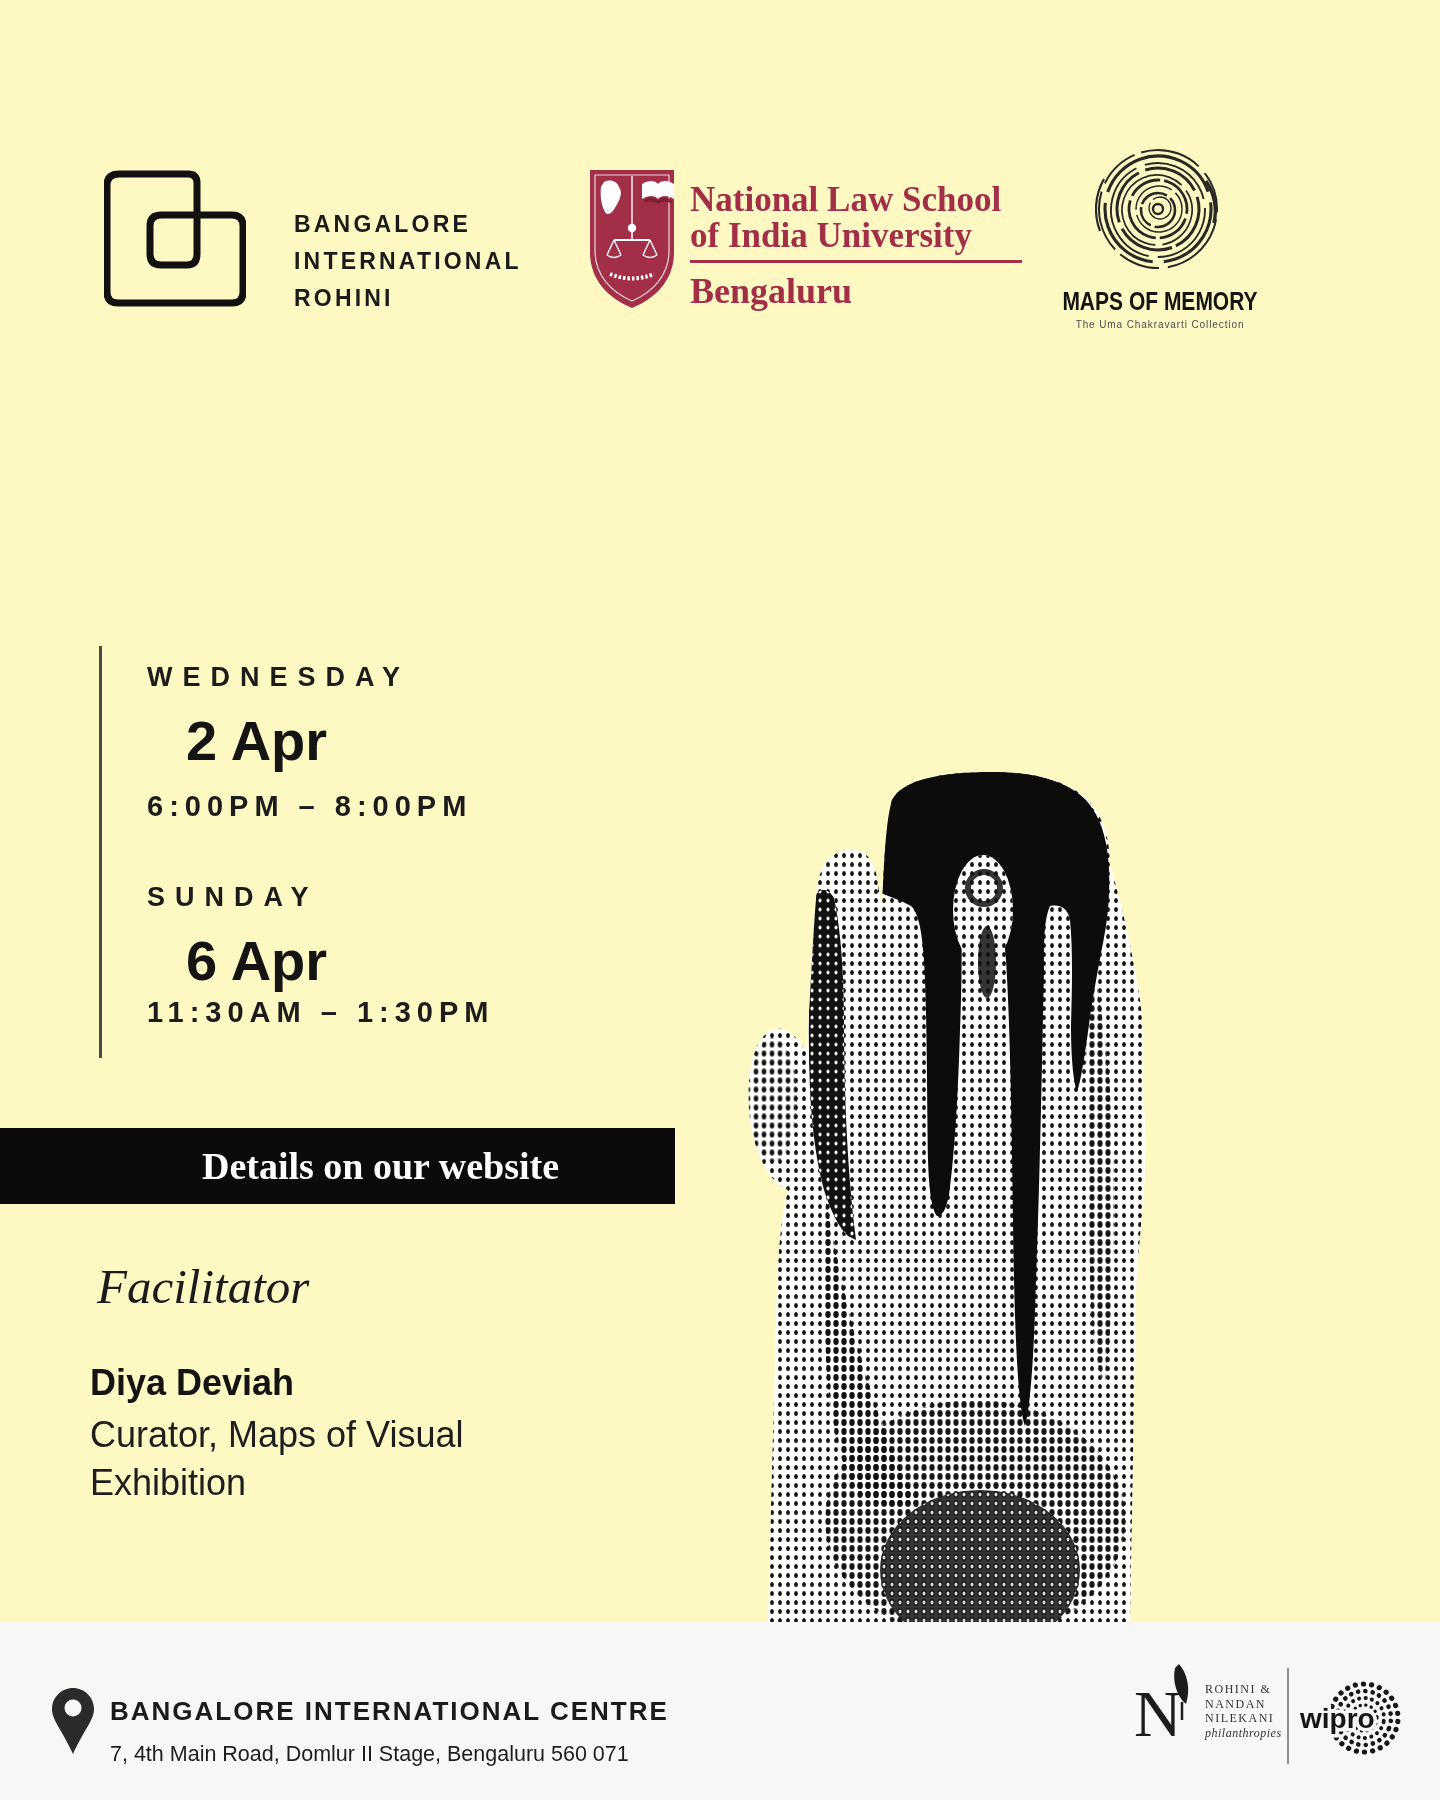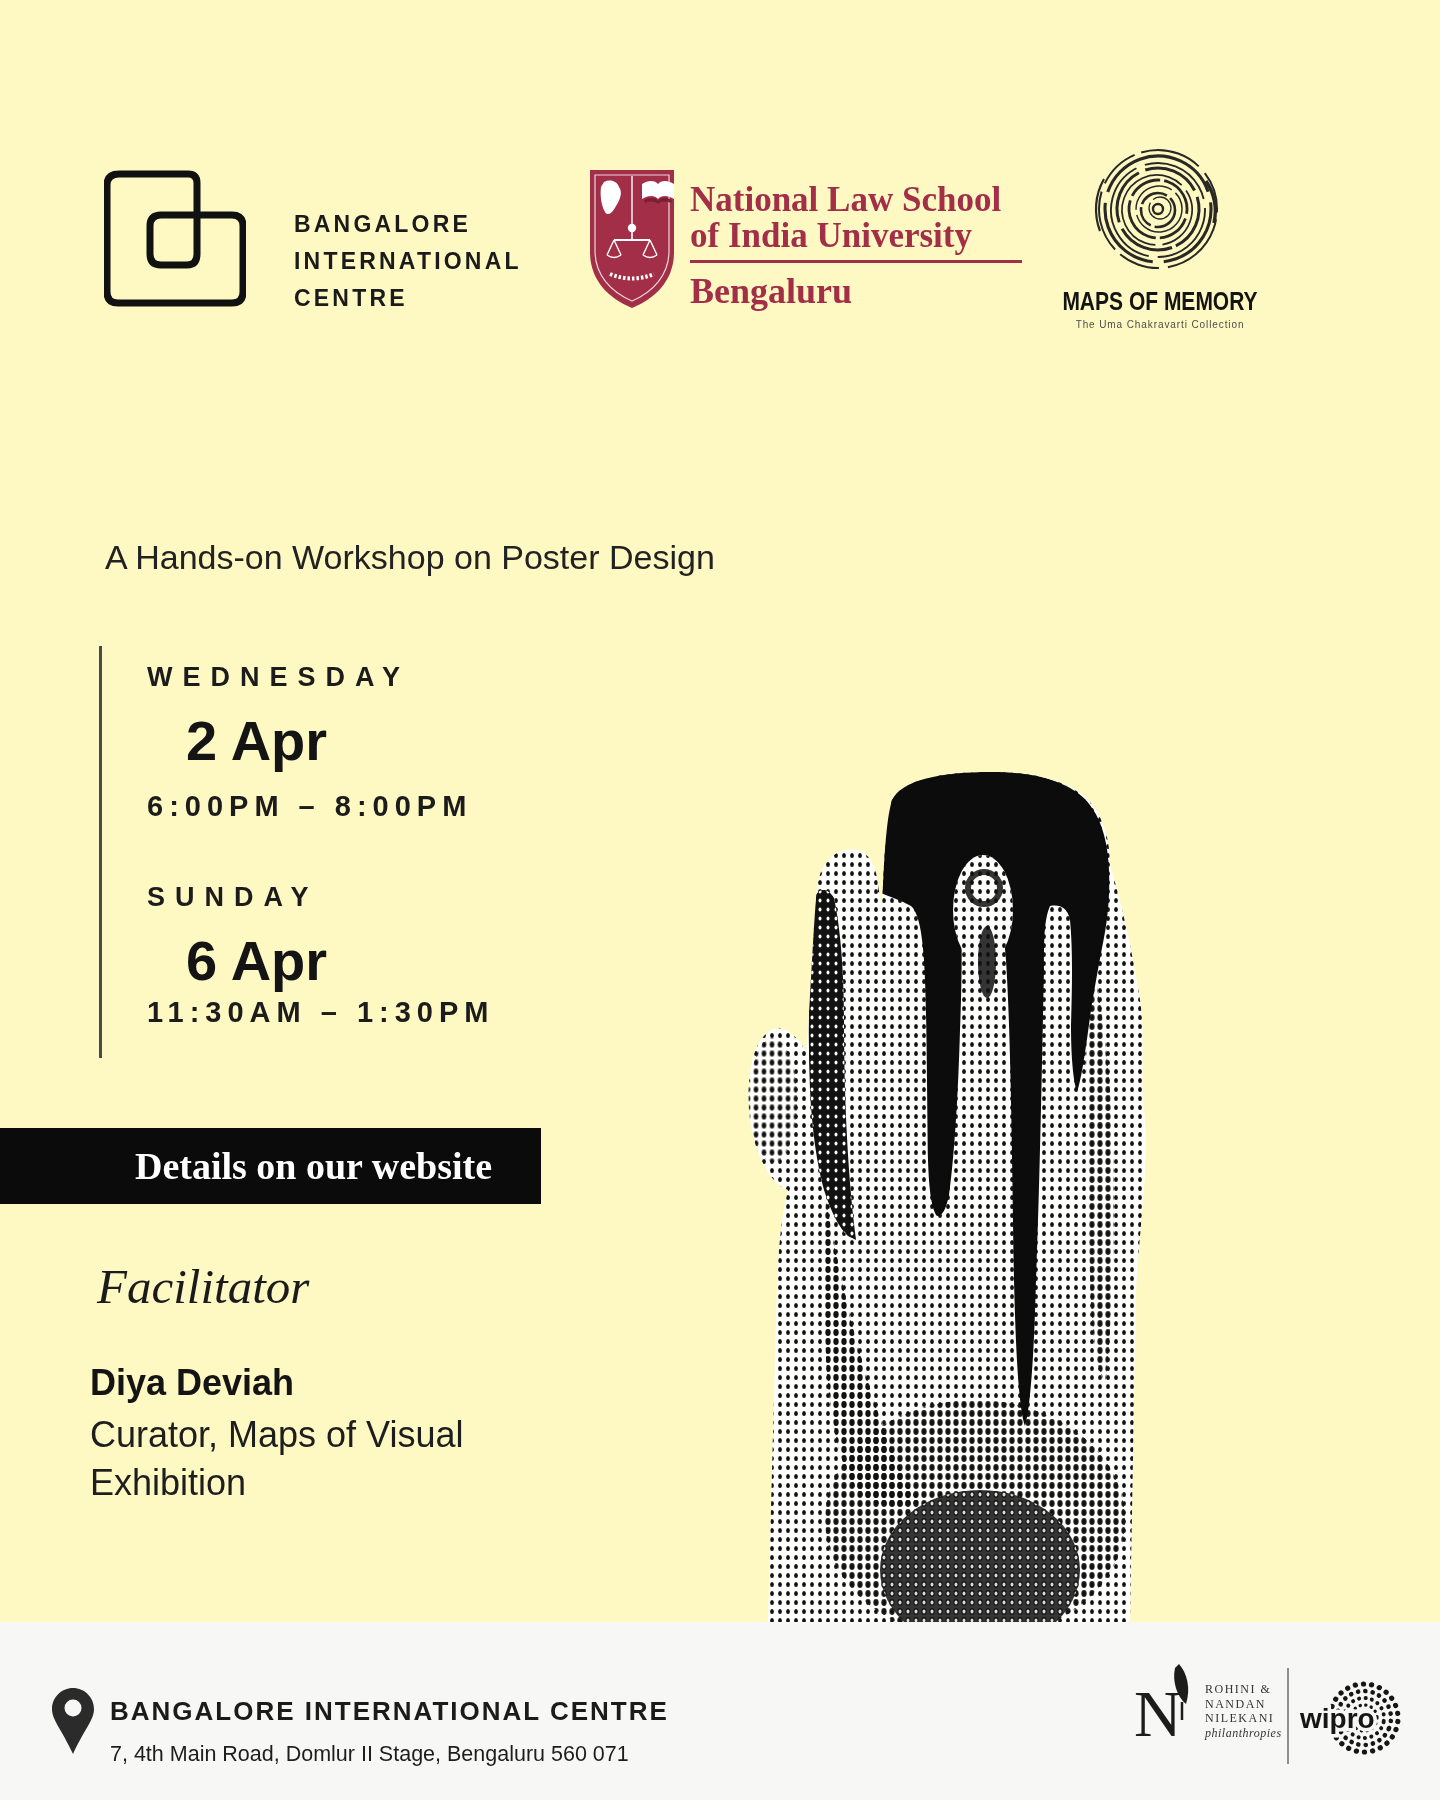--- a/index.html
+++ b/index.html
@@ -27,21 +27,21 @@
 
   
   .sched-rule{left:99px;top:646px;width:3px;height:412px;background:#4a4a4a;}
   .day{left:147px;font-size:27px;font-weight:600;letter-spacing:10px;color:#1c1c1c;}
   .date{left:147px;font-size:56px;font-weight:700;color:#141414;margin-left:39px;}
   .time{left:147px;font-size:29px;font-weight:600;letter-spacing:6px;color:#1c1c1c;}
   .day1{top:662px;} .date1{top:708px;} .time1{top:790px;}
   .day2{top:882px;} .date2{top:928px;} .time2{top:996px;}
 
   
-  .cta{left:0;top:1128px;width:541px;height:76px;background:#0b0b0b;display:flex;align-items:center;justify-content:center;padding-left:86px;box-sizing:border-box;}
+  .cta{left:0;top:1128px;width:675px;height:76px;background:#0b0b0b;display:flex;align-items:center;justify-content:center;padding-left:86px;box-sizing:border-box;}
   .cta span{font-family:"Liberation Serif",serif;font-weight:700;font-size:38px;color:#ffffff;}
 
   
   .facil{left:97px;top:1258px;font-family:"Liberation Serif",serif;font-style:italic;font-size:49px;color:#1b1b1b;}
   .fname{left:90px;top:1362px;font-size:36px;font-weight:700;color:#141414;}
   .frole1{left:90px;top:1414px;font-size:36px;color:#1e1e1e;}
   .frole2{left:90px;top:1462px;font-size:36px;color:#1e1e1e;}
 
   
   .footer{left:0;top:1622px;width:1440px;height:178px;background:#f7f8f6;}
@@ -55,21 +55,21 @@
 <body>
 
 <div id="poster">
 
   <svg class="abs" style="left:104px;top:170px" width="142" height="137" viewBox="0 0 142 137">
     <path d="M15,4 H84 Q93,4 93,13 V84 Q93,95 83,95 H57 Q46,95 46,84 V56 Q46,45 57,45 H128 Q139,45 139,56 V122 Q139,133 128,133 H14 Q3,133 3,122 V15 Q3,4 15,4 Z" fill="none" stroke="#111" stroke-width="7" stroke-linejoin="round"></path>
   </svg>
   <div class="abs bic-name">
     <div>BANGALORE</div>
     <div>INTERNATIONAL</div>
-    <div>CENTRE</div>
+    <div>ROHINI</div>
   </div>
 
   <svg class="abs" style="left:586px;top:168px" width="92" height="142" viewBox="0 0 92 142">
     <path d="M4,2 H88 V84 C88,112 70,130 46,140 C22,130 4,112 4,84 Z" fill="#a32e48"></path>
     <path d="M9,7 H83 V83 C83,107 67,124 46,133 C25,124 9,107 9,83 Z" fill="none" stroke="rgba(255,255,255,.8)" stroke-width="1.2"></path>
     <line x1="46" y1="8" x2="46" y2="56" stroke="#fff" stroke-width="1.4"></line>
     <circle cx="46" cy="60" r="4.2" fill="#fff"></circle>
     <path d="M18,14 C24,11 31,13 33,19 C37,24 34,32 30,38 C27,44 22,49 19,44 C15,37 14,27 15,19 Z" fill="#fff"></path>
     <path d="M56,16 C62,12 69,12 72,16 C75,12 82,12 88,16 L88,31 C82,27 75,27 72,31 C69,27 62,27 56,31 Z" fill="#fff"></path>
     <path d="M58,32 C64,29 70,29 72,33 C74,29 80,29 86,32 L85,35 C80,33 75,33 72,36 C69,33 63,33 59,35 Z" fill="rgba(120,30,45,.9)"></path>
@@ -100,21 +100,20 @@
         <circle cx="68" cy="74" r="53" stroke-width="3.1" stroke-dasharray="84 11" transform="rotate(250 68 74)"></circle>
         <circle cx="68" cy="74" r="59" stroke-width="2" stroke-dasharray="62 9 42 7" transform="rotate(20 68 74)"></circle>
         <path d="M10,96 A61,61 0 0 1 14,44" stroke-width="2.2"></path>
         <path d="M116,46 A55,55 0 0 1 124,88" stroke-width="3.4"></path>
       </g>
     </svg>
     <div class="mom-title">MAPS OF MEMORY</div>
     <div class="mom-sub">The Uma Chakravarti Collection</div>
   </div>
 
-  <div class="abs subtitle">A Hands-on Workshop on Poster Design</div>
 
   <div class="abs sched-rule"></div>
   <div class="abs day day1">WEDNESDAY</div>
   <div class="abs date date1">2 Apr</div>
   <div class="abs time time1">6:00PM – 8:00PM</div>
   <div class="abs day day2">SUNDAY</div>
   <div class="abs date date2">6 Apr</div>
   <div class="abs time time2">11:30AM – 1:30PM</div>
 
   <div class="abs cta">

